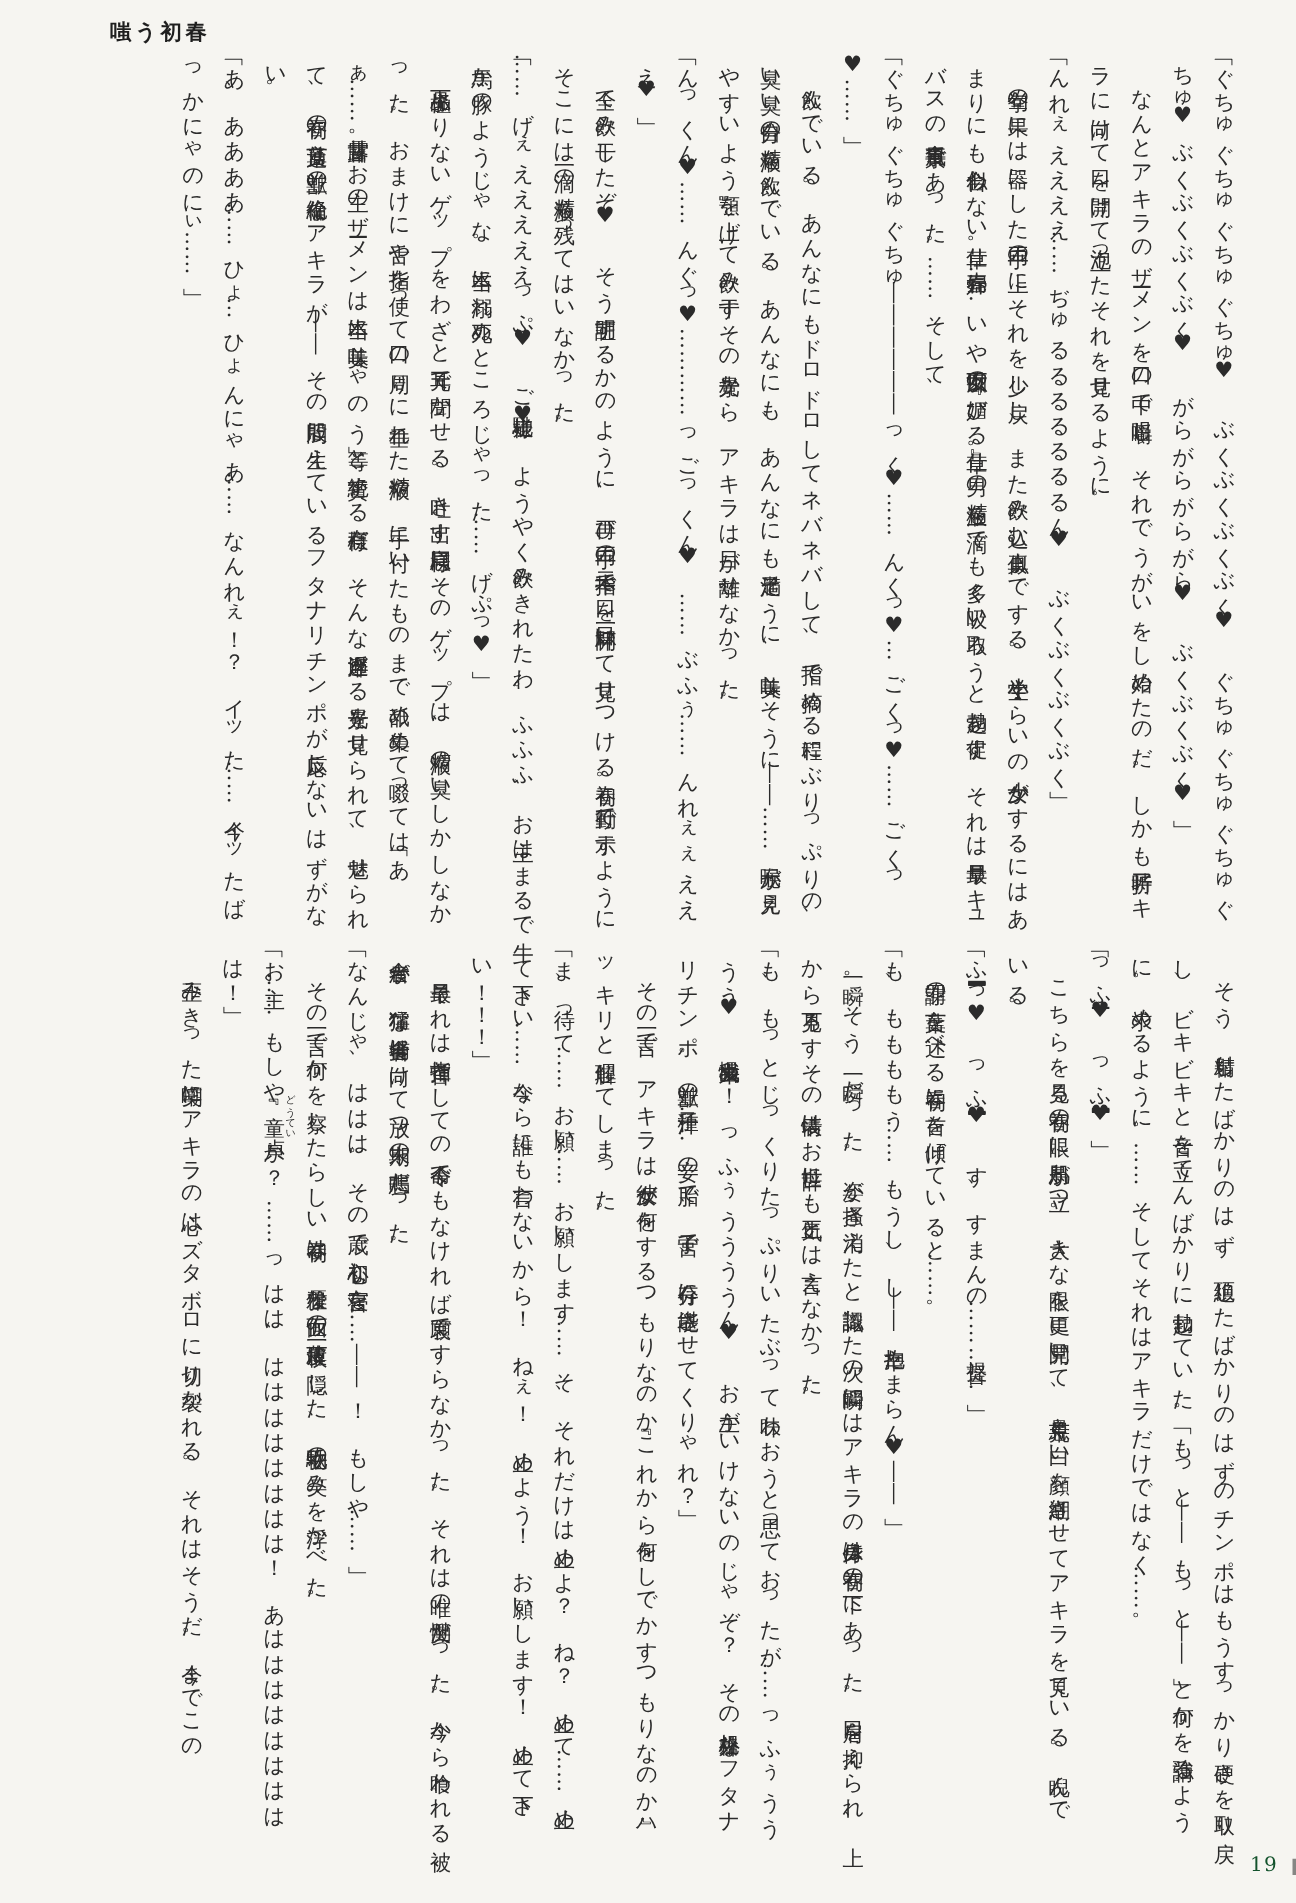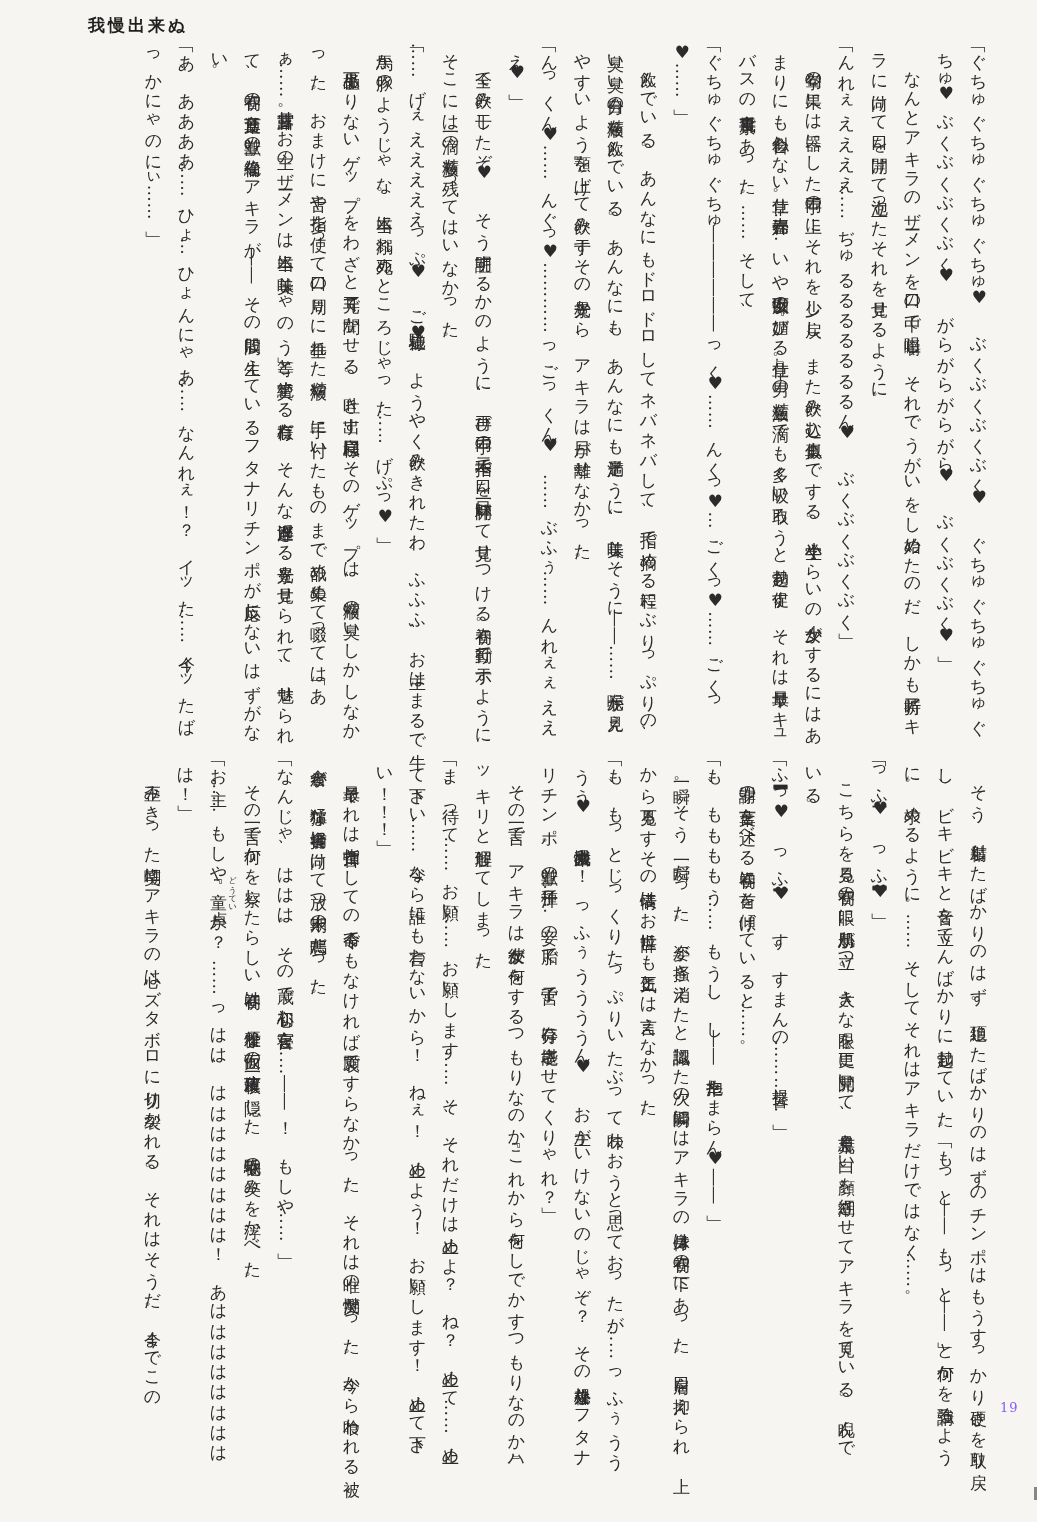--- a/index.html
+++ b/index.html
@@ -55,39 +55,39 @@
     text-indent: 1em;
   }
   ruby rt {
     font-size: 8px;
     letter-spacing: 0;
     color: #2b2b2b;
   }
   .page-number {
     position: absolute;
     left: 1000px;
-    top: 1400px;
-    font-size: 13px;
+    top: 1482px;
+    font-size: 16px;
     letter-spacing: 1px;
-    color: #8b5cf6;
+    color: #14532d;
   }
   .digit-sliver {
     position: absolute;
     left: 1034px;
     top: 1487px;
     width: 3px;
     height: 13px;
     background: #4a4a4a;
     opacity: 0.65;
   }
 </style>
 </head>
 <body>
 
-<div class="page-header">我慢出来ぬ</div>
+<div class="page-header">嗤う初春</div>
 
 <div class="band band-top">
     <p class="para">「ぐちゅぐちゅぐちゅぐちゅ♥　ぶくぶくぶくぶく♥　ぐちゅぐちゅぐちゅぐちゅ♥ぶくぶくぶくぶく♥　がらがらがらがら♥　ぶくぶくぶく♥」</p>
     <p class="para indent">なんとアキラのザーメンを口の中で咀嚼し、それでうがいをし始めたのだ。しかも時折アキラに向けて口を開けて泡立ったそれを見せるように。</p>
     <p class="para">「んれぇええええ……ぢゅるるるるるるるん♥　ぶくぶくぶくぶく」</p>
     <p class="para indent">挙句の果には器にした両手の上にそれを少し戻し、また飲み込む真似までする。小学生くらいの少女がするにはあまりにも似合わない仕草。売春婦……いや痴女以下の『媚びる』仕草。男の精液を一滴でも多く吸い取ろうと勃起を促す、それは最早サキュバスの食事風景であった。……そして、</p>
     <p class="para">「ぐちゅぐちゅぐちゅ――――――っく♥……んくっ♥…ごくっ♥……ごくっ♥……」</p>
     <p class="para indent">飲んでいる。あんなにもドロドロしてネバネバして、指で摘める程にぶりっぷりの、臭い臭い自分の精液を飲んでいる。あんなにも、あんなにも満足そうに、美味しそうに――……喉元が見えやすいよう顎を上げて飲み干すその光景から、アキラは目が離せなかった。</p>
     <p class="para">「んっくん♥……んぐっ♥…………っごっくん♥　……ぶふぅ……んれぇぇえええ♥」</p>
     <p class="para indent">全て飲み干したぞ♥　そう証明するかのように、再び両手の二本指で口を目一杯開いて見せつける初春。行動で示すようにそこには一滴の精液も残ってはいなかった。</p>

